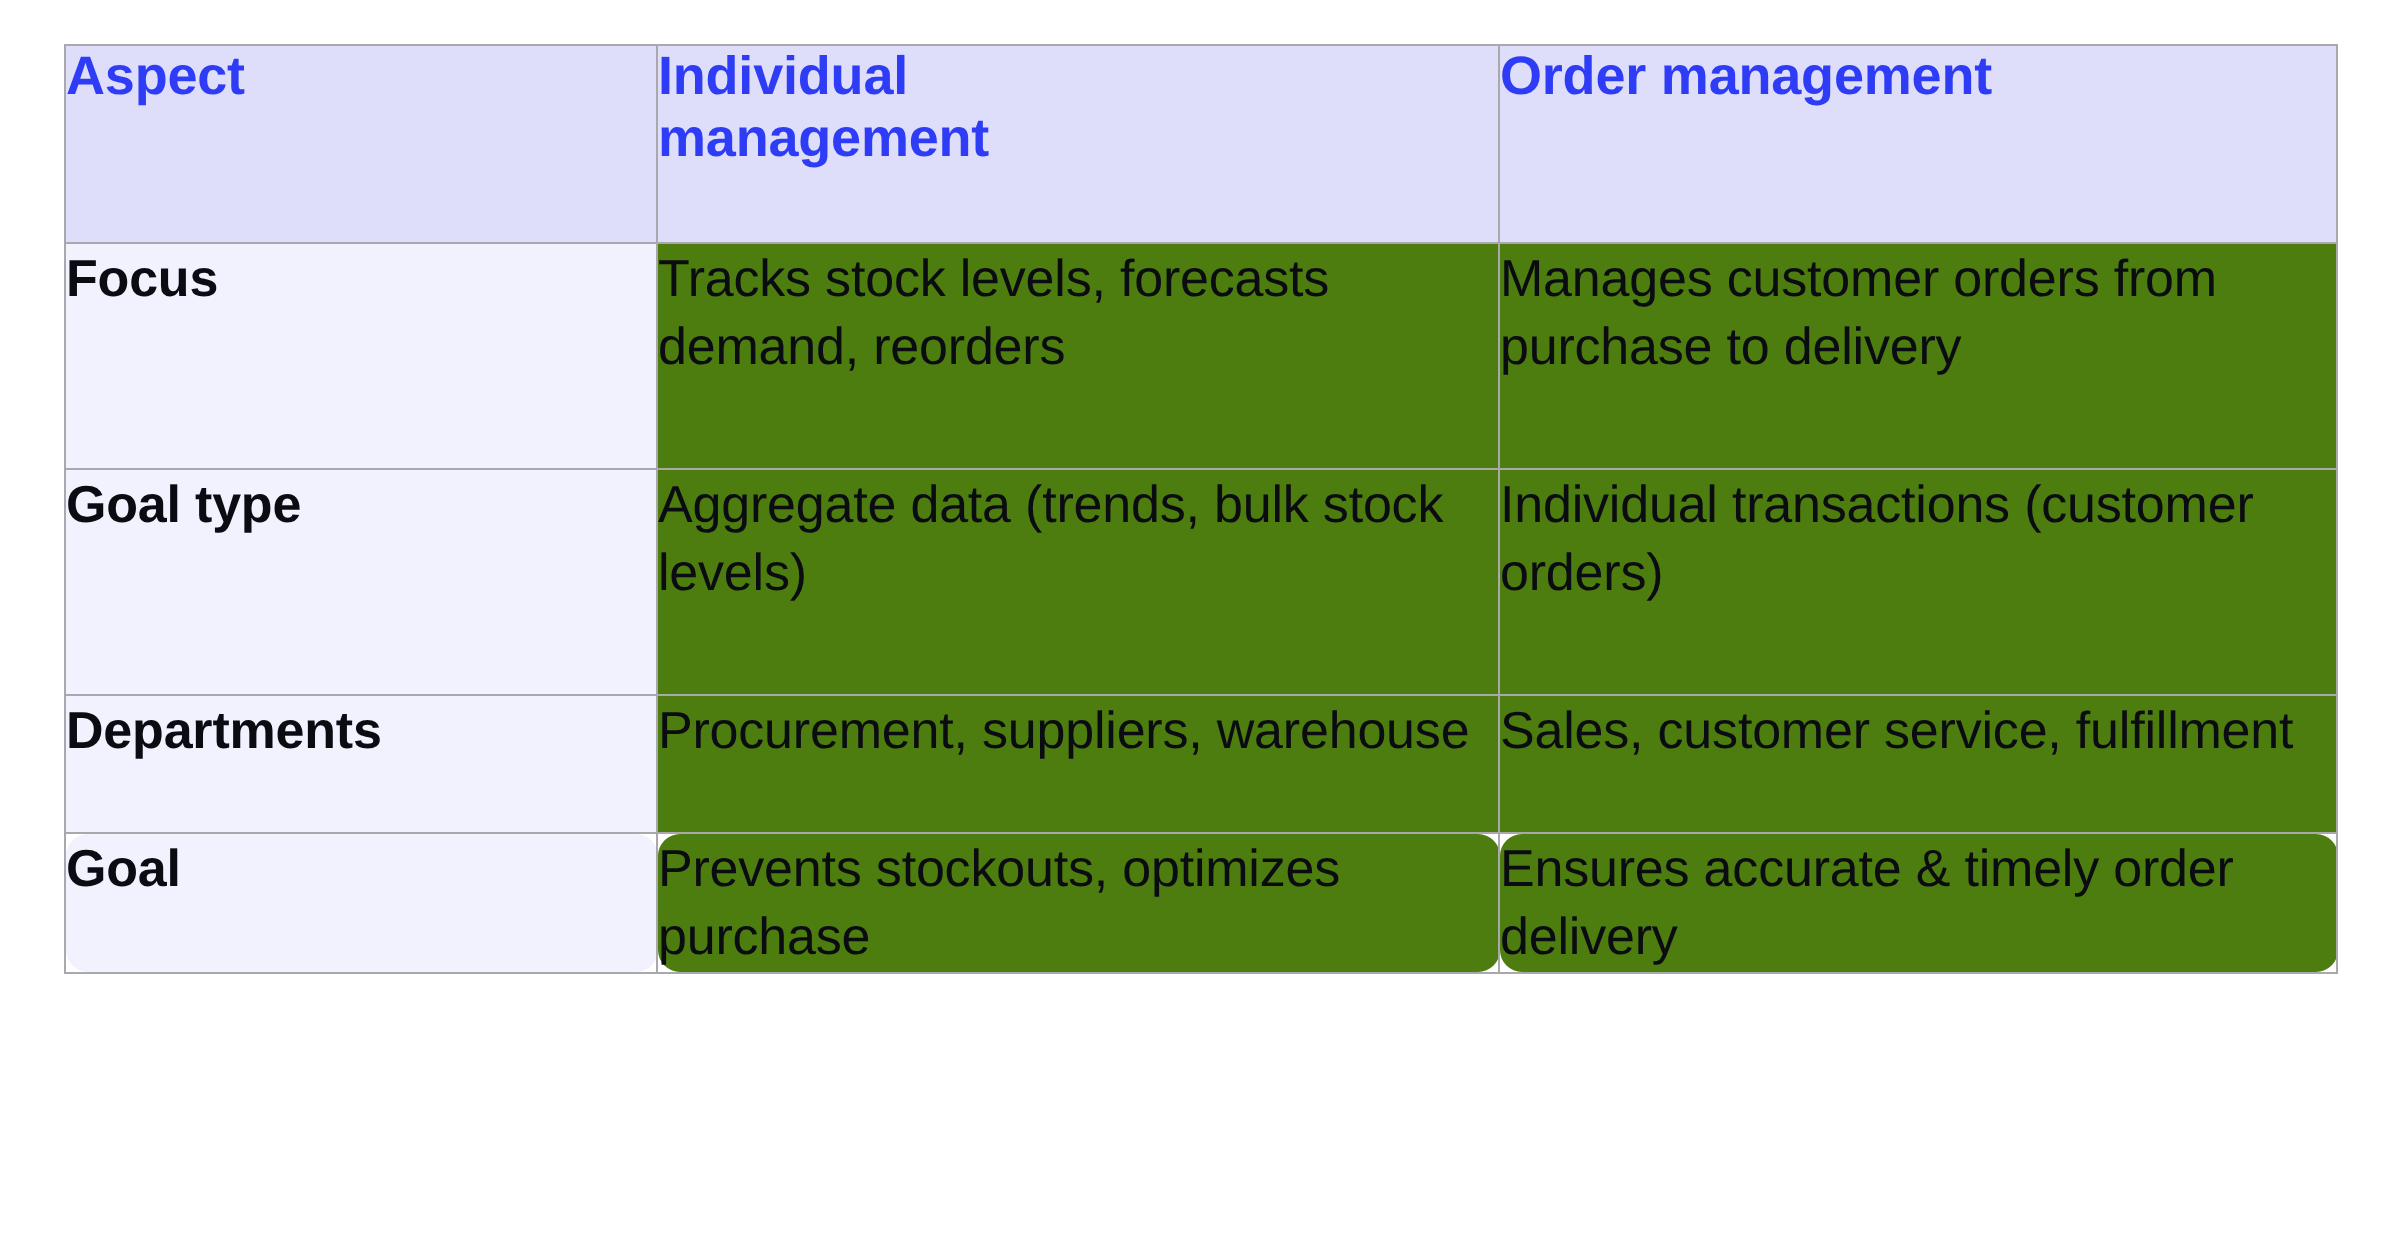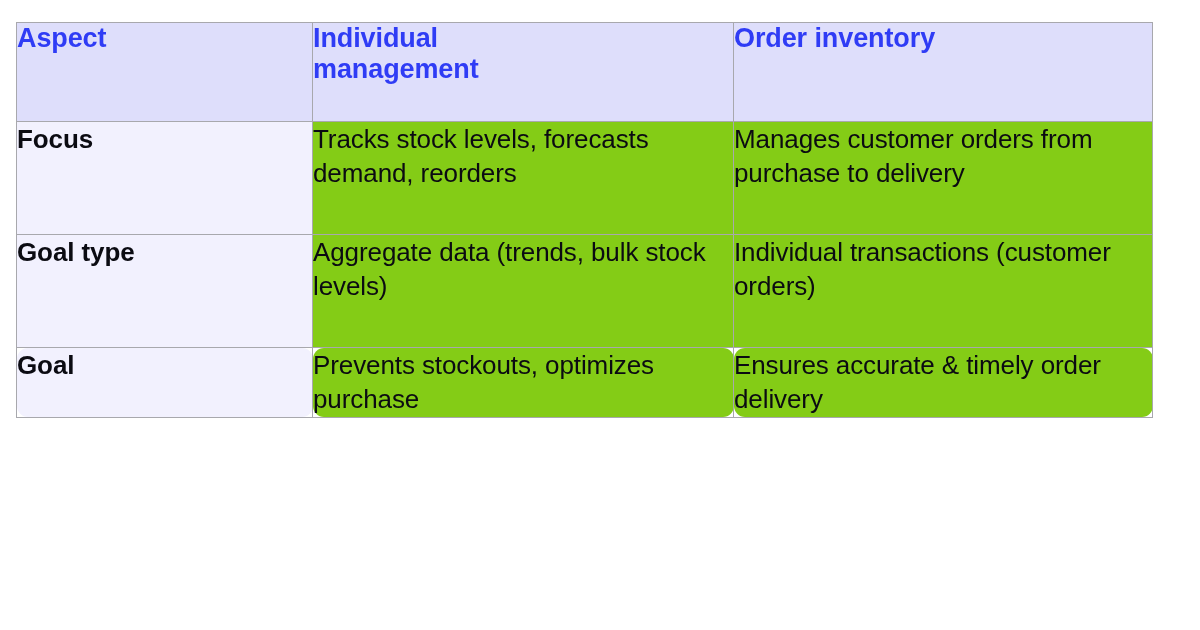--- a/index.html
+++ b/index.html
@@ -13,21 +13,21 @@
     overflow: hidden;
     font-family: "Liberation Sans", sans-serif;
     -webkit-font-smoothing: antialiased;
   }
 
   .page {
     position: relative;
     width: 1200px;
     height: 630px;
     box-sizing: border-box;
-    padding: 22px 32px 24px 16px;
+    padding: 22px 32px 24px 32px;
   }
 
   table.compare {
     width: 1136px;
     border-collapse: collapse;
     table-layout: fixed;
     border: 1px solid #a8a8ad;
   }
 
   table.compare col.c-aspect { width: 296px; }
@@ -52,21 +52,21 @@
     display: block;
     color: #2f3cf5;
     font-size: 27px;
     font-weight: 700;
     line-height: 1.14;
     letter-spacing: -0.1px;
   }
 
   
   tbody td {
-    background: #84cc16;
+    background: #4d7c0f;
     padding: 16px 16px 16px 26px;
   }
   tbody td.aspect {
     background: #f2f1fe;
   }
   tbody td .ctxt {
     display: block;
     color: #0b0b12;
     font-size: 26px;
     line-height: 1.32;
@@ -96,21 +96,21 @@
     <thead>
       <tr>
         <th>
           <span class="htxt">Aspect</span>
         </th>
         <th>
           <span class="htxt">Individual</span>
           <span class="htxt">management</span>
         </th>
         <th>
-          <span class="htxt">Order inventory</span>
+          <span class="htxt">Order management</span>
         </th>
       </tr>
     </thead>
 
     <tbody>
 
       <tr class="r-focus">
         <td class="aspect">
           <span class="ctxt">Focus</span>
         </td>
@@ -127,20 +127,31 @@
           <span class="ctxt">Goal type</span>
         </td>
         <td>
           <span class="ctxt">Aggregate data (trends, bulk stock levels)</span>
         </td>
         <td>
           <span class="ctxt">Individual transactions (customer orders)</span>
         </td>
       </tr>
 
+      <tr class="r-depts">
+        <td class="aspect">
+          <span class="ctxt">Departments</span>
+        </td>
+        <td>
+          <span class="ctxt">Procurement, suppliers, warehouse</span>
+        </td>
+        <td>
+          <span class="ctxt">Sales, customer service, fulfillment</span>
+        </td>
+      </tr>
 
       <tr class="r-goal">
         <td class="aspect">
           <span class="ctxt">Goal</span>
         </td>
         <td>
           <span class="ctxt">Prevents stockouts, optimizes purchase</span>
         </td>
         <td>
           <span class="ctxt">Ensures accurate &amp; timely order delivery</span>

